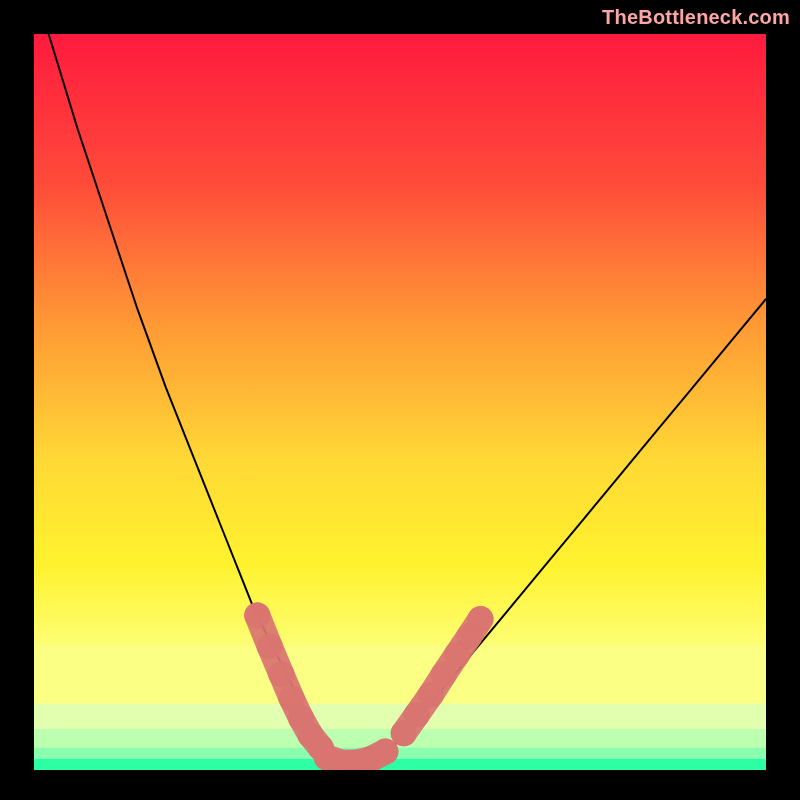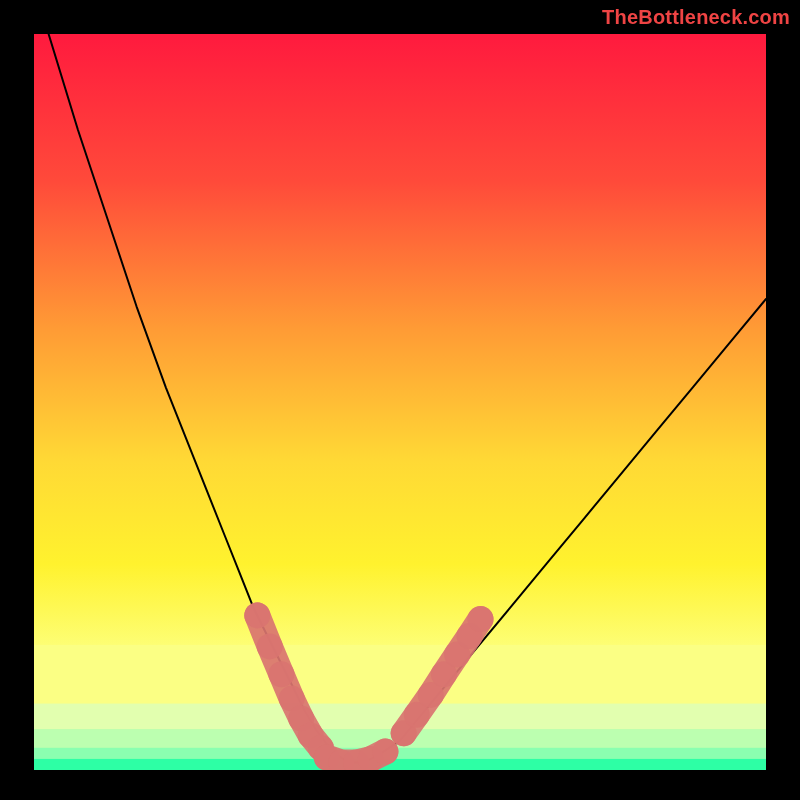--- a/index.html
+++ b/index.html
@@ -21,21 +21,21 @@
     left: 34px;
     top: 34px;
     width: 732px;
     height: 736px;
     overflow: hidden;
   }
   .watermark {
     position: absolute;
     top: 6px;
     right: 10px;
-    color: #ef4444;
+    color: #fca5a5;
     font-size: 20px;
     font-weight: 600;
     letter-spacing: 0.2px;
     z-index: 5;
   }
   svg {
     display: block;
     width: 732px;
     height: 736px;
   }

